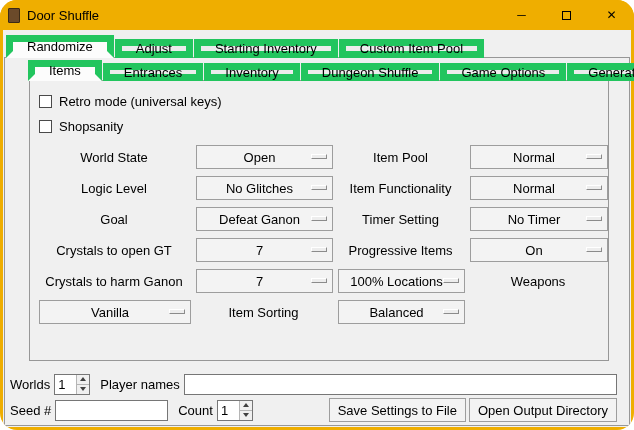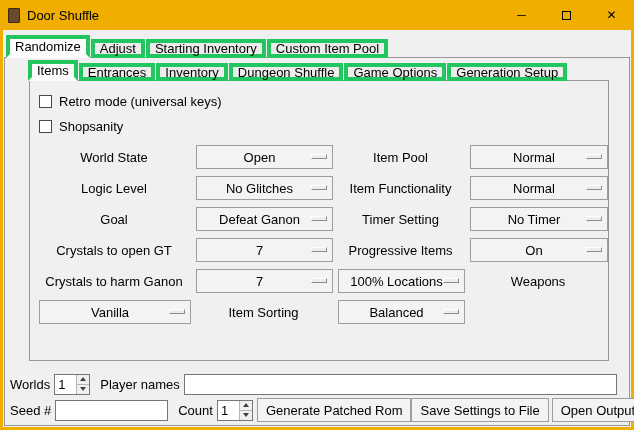--- a/index.html
+++ b/index.html
@@ -8,20 +8,21 @@
     font-family: "Liberation Sans", "DejaVu Sans", sans-serif;
     font-size: 13px;
     color: #000;
     background: #ffffff;
   }
   .window {
     width: 634px; height: 430px;
     background: #efae00;
     position: relative;
     overflow: hidden;
+    border-radius: 17px;
   }
   
   .titlebar {
     height: 30px;
     display: flex; align-items: center;
     padding-left: 8px;
     background: #efae00;
   }
   .app-icon {
     width: 12px; height: 15px;
@@ -45,24 +46,24 @@
     background: #f0f0f0;
     display: flex; flex-direction: column;
   }
   .tabs {
     display: flex; align-items: flex-end;
     margin-bottom: -1px;
     position: relative; z-index: 2;
   }
   .outer-tabs { padding: 5px 0 0 3px; }
   .tab {
-    height: 19px; padding: 0 5px;
+    height: 19px; padding: 0 14px;
     display: flex; align-items: center;
     background: #ececec;
-    border: 4px solid #22c55e;
+    border: 7px solid #22c55e;
     margin-right: 1px;
     white-space: nowrap;
     cursor: default;
   }
   .tab.selected {
     background: #fcfcfc;
     height: 23px;
     border-bottom-color: #fcfcfc;
   }
   .outer-page {
@@ -306,21 +307,20 @@
             <span class="spin-val">1</span>
             <div class="spin-btns">
               <div class="spin-btn">
                   <span class="tri-up"></span>
                 </div>
               <div class="spin-btn">
                   <span class="tri-down"></span>
                 </div>
             </div>
           </div>
-          <button class="btn gen-btn">Generate Patched Rom</button>
           <div class="spacer"></div>
           <button class="btn">Save Settings to File</button>
           <button class="btn open-btn">Open Output Directory</button>
         </div>
 
       </div>
 
     </div>
   </div>
 </div>

